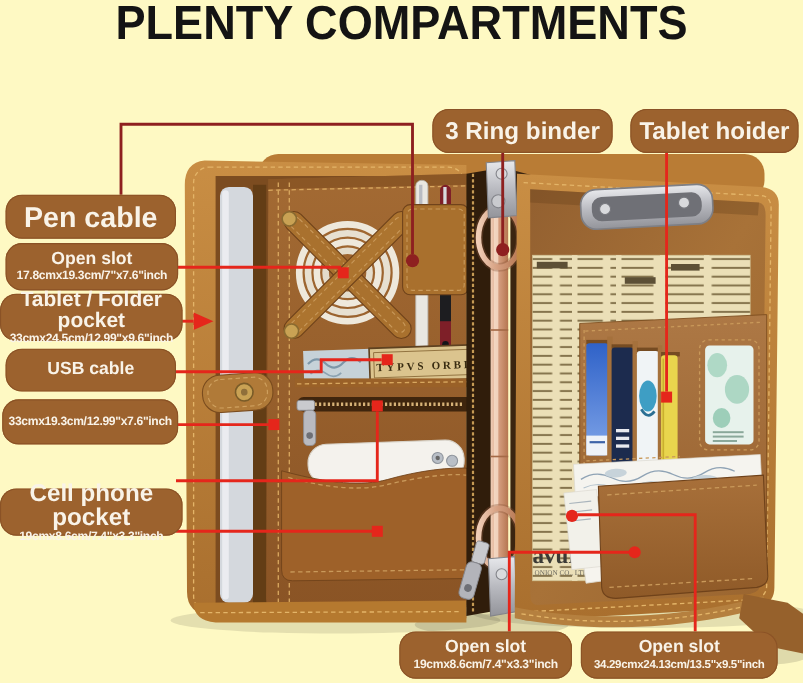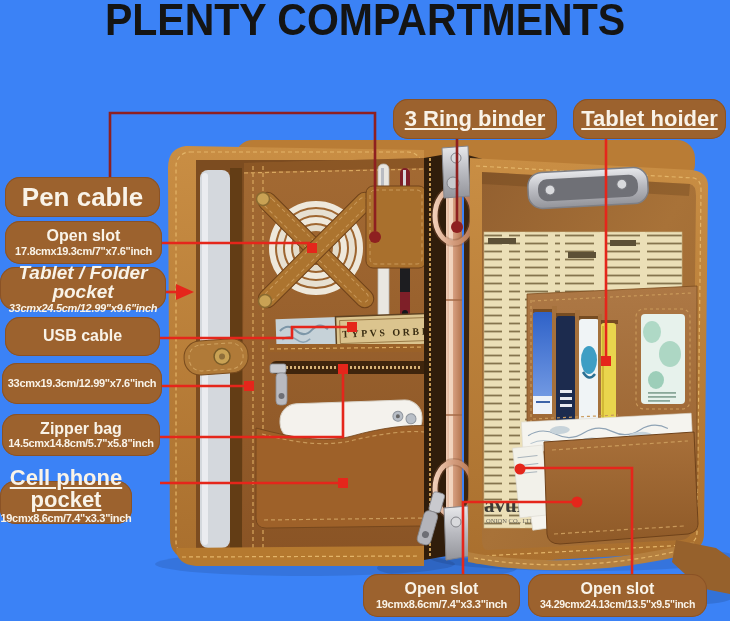--- a/index.html
+++ b/index.html
@@ -1,34 +1,34 @@
 <!DOCTYPE html>
 <html><head>
 <meta charset="utf-8">
 <style>
   html,body{margin:0;padding:0;background:#fff;}
-  .stage{position:relative;width:730px;height:621px;background:#3b82f6;overflow:hidden;
+  .stage{position:relative;width:730px;height:621px;background:#fef9c3;overflow:hidden;
          font-family:"Liberation Sans",sans-serif;}
   .title{position:absolute;top:-4px;left:0;width:730px;text-align:center;
          font-size:41px;font-weight:bold;letter-spacing:0px;color:#141414;
          transform:scaleY(1.06);transform-origin:top center;}
   svg.layer{position:absolute;left:0;top:0;}
   .pill{position:absolute;background:#9c622e;border-radius:15px;color:#f9f3e8;
         display:flex;flex-direction:column;align-items:center;justify-content:center;
         text-align:center;line-height:1.02;box-shadow:inset 0 0 0 1px #8a5226;}
   .pill .t{font-weight:bold;}
   .pill .d{font-weight:bold;font-size:11px;letter-spacing:-0.3px;margin-top:1px;}
-  .fs26{font-size:26px;} .fs24{font-size:16px;} .fs22{font-size:22px;text-decoration:underline;} .fs19{font-size:19px;}
+  .fs26{font-size:26px;} .fs24{font-size:16px;} .fs22{font-size:22px;} .fs19{font-size:19px;}
   .p-pen{left:5px;top:177px;width:155px;height:40px;}
   .p-openslot{left:5px;top:221px;width:157px;height:43px;}
-  .p-tablet{left:0px;top:267px;width:166px;height:43px;font-style:italic;}
+  .p-tablet{left:0px;top:267px;width:166px;height:43px;}
   .p-usb{left:5px;top:317px;width:155px;height:39px;justify-content:center;}
   .p-openpocket{left:2px;top:363px;width:160px;height:41px;}
   .p-zipper{left:2px;top:414px;width:158px;height:42px;}
-  .p-cell{left:0px;top:481px;width:132px;height:43px;justify-content:flex-end;}
+  .p-cell{left:0px;top:444px;width:166px;height:43px;}
   .p-ring{left:393px;top:99px;width:164px;height:40px;}
   .p-cards{left:573px;top:99px;width:153px;height:40px;}
   .p-bl{left:363px;top:574px;width:157px;height:43px;}
   .p-br{left:528px;top:574px;width:179px;height:43px;}
   .p-br .d{font-size:10.5px;}
 </style>
 </head>
 <body>
 
 <div class="stage">
@@ -359,24 +359,20 @@
   <div class="pill p-tablet">
     <span class="t fs19">Tablet / Folder pocket</span>
     <span class="d">33cmx24.5cm/12.99"x9.6"inch</span>
   </div>
   <div class="pill p-usb">
     <span class="t fs24">USB cable</span>
   </div>
   <div class="pill p-openpocket">
     <span class="d">33cmx19.3cm/12.99"x7.6"inch</span>
   </div>
-  <div class="pill p-zipper">
-    <span class="t fs24">Zipper bag</span>
-    <span class="d">14.5cmx14.8cm/5.7"x5.8"inch</span>
-  </div>
   <div class="pill p-cell">
     <span class="t fs22">Cell phone pocket</span>
     <span class="d">19cmx8.6cm/7.4"x3.3"inch</span>
   </div>
   <div class="pill p-ring">
     <span class="t fs22">3 Ring binder</span>
   </div>
   <div class="pill p-cards">
     <span class="t fs22">Tablet hoider</span>
   </div>

